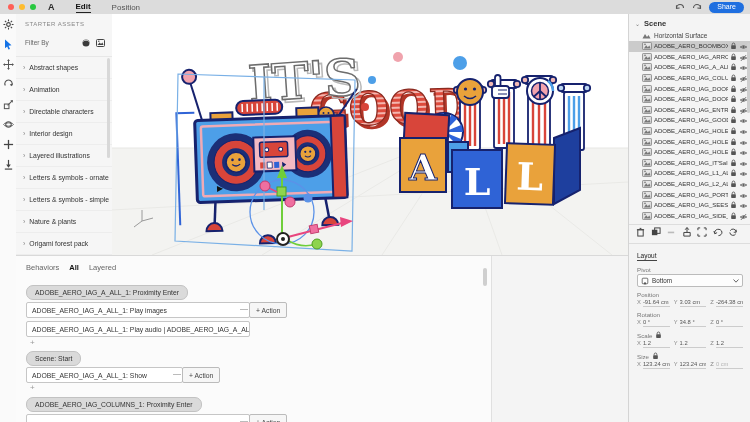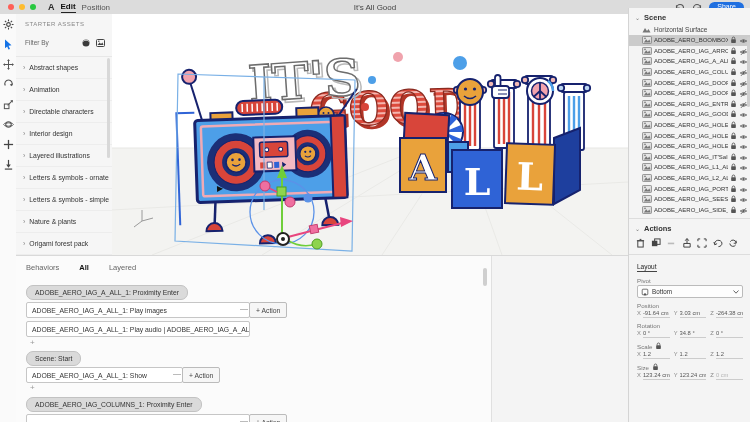--- a/index.html
+++ b/index.html
@@ -4,21 +4,21 @@
 <style>
   html,body{margin:0;padding:0;background:#888;}
   #app{position:relative;width:750px;height:422px;background:#fff;overflow:hidden;
        font-family:"Liberation Sans",sans-serif;color:#333;-webkit-font-smoothing:antialiased;}
   
   .titlebar{position:absolute;left:0;top:0;width:750px;height:14px;background:#dcdcdc;
             border-bottom:1px solid #bfbfbf;display:flex;align-items:center;font-size:8px;}
   .tl{width:6px;height:6px;border-radius:50%;margin-left:5px;}
   .tl.red{background:#ff5f57;margin-left:8px}.tl.yel{background:#febc2e}.tl.grn{background:#28c840}
   .applogo{margin-left:12px;font-weight:bold;font-size:9px;color:#2b2b2b;}
-  .menu-tab{margin-left:6px;color:#555;font-size:8px;}
+  .menu-tab{margin-left:21px;color:#555;font-size:8px;}
   .menu-tab.active{color:#111;font-weight:bold;border-bottom:1.5px solid #222;padding-bottom:1px;}
   .tb-title{position:absolute;left:0;right:0;text-align:center;color:#444;font-size:8px;pointer-events:none;}
   .tb-right{position:absolute;right:6px;top:0;height:14px;display:flex;align-items:center;gap:7px;}
   .share-btn{background:#1f6fe0;color:#fff;border-radius:6px;font-size:7px;padding:1px 8px 2px;line-height:8px;}
   .hicon svg{display:block}
   
   .toolrail{position:absolute;left:0;top:14px;width:16px;bottom:0;background:#fafafa;border-right:1px solid #e2e2e2;}
   .tool{width:16px;height:20px;display:flex;align-items:center;justify-content:center;}
   
   .assets{position:absolute;left:16px;top:14px;width:96px;height:241px;background:#f6f6f6;
@@ -26,21 +26,21 @@
   .assets-hd{font-size:6px;letter-spacing:.5px;color:#888;padding:7px 0 0 9px;}
   .filter-row{display:flex;align-items:center;padding:6px 7px 5px 9px;border-bottom:1px solid #e7e7e7;}
   .filter-lbl{font-size:6.5px;color:#666;flex:1;}
   .cat{display:flex;align-items:center;height:21px;padding-left:7px;border-bottom:1px solid #ededed;font-size:6.8px;color:#333;}
   .cat .chev{color:#888;font-size:7px;margin-right:4px;}
   .assets-sb{position:absolute;right:2px;top:44px;width:3px;height:100px;background:#d8d8d8;border-radius:2px;}
   
   .viewport{position:absolute;left:112px;top:14px;width:516px;height:241px;background:#fff;overflow:hidden;}
   .viewport svg{display:block}
   
-  .rpanel{position:absolute;left:628px;top:8px;width:122px;bottom:0;background:#f4f4f4;border-left:1px solid #d4d4d4;overflow:hidden;}
+  .rpanel{position:absolute;left:628px;top:14px;width:122px;bottom:0;background:#f4f4f4;border-left:1px solid #d4d4d4;overflow:hidden;}
   .sec-hd{display:flex;align-items:center;font-size:7.5px;color:#333;font-weight:bold;padding:5px 6px 3px 6px;}
   .sec-hd .dis{font-weight:normal;color:#777;margin-right:4px;font-size:6px;}
   .surface-row{display:flex;align-items:center;gap:3px;font-size:6.5px;color:#444;padding:1px 4px 2px 13px;}
   .layers{position:relative;}
   .layer-row{display:flex;align-items:center;gap:2px;height:10.6px;padding:0 3px 0 13px;}
   .layer-row.selected{background:#cbcbcb;}
   .layer-row .lname{flex:1;font-size:6px;color:#333;white-space:nowrap;overflow:hidden;}
   .layer-row svg{flex:none}
   .eye .slash{display:none}
   .is-hidden .eye .slash{display:block}
@@ -52,21 +52,21 @@
   .pivot-box{display:flex;align-items:center;gap:3px;margin:1px 8px 0 8px;height:11px;border:1px solid #bbb;border-radius:2px;background:#fdfdfd;padding:0 3px;font-size:6.3px;color:#333;}
   .pivot-box .sp{flex:1}
   .fields{display:flex;gap:4px;margin:1px 8px 0 8px;}
   .pfield{display:flex;flex:1;gap:2px;font-size:5.8px;color:#555;align-items:baseline;min-width:0}
   .pfield .ax{color:#888;}
   .pfield .val{flex:1;border-bottom:1px solid #ccc;white-space:nowrap;overflow:hidden;padding-bottom:1px;}
   .pfield.muted .val{color:#b5b5b5;}
   
   .behaviors{position:absolute;left:16px;top:255px;width:612px;height:167px;background:#fbfbfb;border-top:1px solid #d9d9d9;overflow:hidden;}
   .bh-zone-r{position:absolute;left:475px;top:0;bottom:0;right:0;background:#f4f4f4;border-left:1px solid #e0e0e0;}
-  .bh-tabs{position:absolute;left:10px;top:7px;display:flex;gap:20px;font-size:7.5px;color:#666;}
+  .bh-tabs{position:absolute;left:10px;top:7px;display:flex;gap:10px;font-size:7.5px;color:#666;}
   .bh-tabs .t.active{color:#111;border-bottom:1.5px solid #333;padding-bottom:18px;font-weight:bold;}
   .pill{position:absolute;left:10px;height:13px;background:#dadada;border:1px solid #c2c2c2;border-radius:7px;
         font-size:6.8px;color:#333;display:inline-flex;align-items:center;padding:0 8px;white-space:nowrap;}
   .abox{position:absolute;left:10px;height:14px;background:#fff;border:1px solid #c6c6c6;border-radius:2px;
         font-size:6.8px;color:#333;display:flex;align-items:center;padding:0 5px;white-space:nowrap;overflow:hidden;}
   .conn{position:absolute;height:1px;background:#bbb;}
   .addbtn{position:absolute;height:14px;background:#f6f6f6;border:1px solid #bbb;border-radius:2px;
           font-size:6.8px;color:#444;display:flex;align-items:center;justify-content:center;white-space:nowrap;padding:0 6px;}
   .plus{position:absolute;left:14px;font-size:8px;color:#999;}
   .bh-sb{position:absolute;left:467px;top:12px;width:4px;height:18px;background:#cfcfcf;border-radius:2px;}
@@ -76,21 +76,20 @@
 
 <div id="app">
 
   <div class="titlebar">
     <span class="tl red"></span>
     <span class="tl yel"></span>
     <span class="tl grn"></span>
     <span class="applogo">A</span>
     <span class="menu-tab active">Edit</span>
     <span class="menu-tab">Position</span>
-    <span class="tb-title">It's All Good</span>
     <span class="tb-right">
       <span class="hicon">
         <svg width="10" height="9" viewBox="0 0 10 9">
             <path d="M1.5,5 A3.5,3.5 0 0 1 8.5,5" fill="none" stroke="#555" stroke-width="1.1"></path>
             <path d="M1.5,2.2 L1.5,5.4 L4.6,5" fill="none" stroke="#555" stroke-width="1.1"></path>
           </svg>
       </span>
       <span class="hicon">
         <svg width="10" height="9" viewBox="0 0 10 9">
             <path d="M8.5,5 A3.5,3.5 0 0 0 1.5,5" fill="none" stroke="#555" stroke-width="1.1"></path>
@@ -763,24 +762,20 @@
                 <path d="M1,6 Q6,1.5 11,6 Q6,10.5 1,6 Z" fill="none" stroke="#555" stroke-width="1.1"></path>
                 <circle cx="6" cy="6" r="1.6" fill="#555"></circle>
                 <line class="slash" x1="2" y1="10.5" x2="10" y2="1.5" stroke="#555" stroke-width="1.1"></line>
               </svg></span>
           </div>
         </div>
       <div class="layers-sb"></div>
     </div>
 
     <div class="rdiv"></div>
-    <div class="sec-hd">
-      <span class="dis">⌄</span>
-      <span>Actions</span>
-    </div>
     <div class="act-icons">
       <svg width="9" height="10" viewBox="0 0 10 11">
           <rect x="2" y="3" width="6" height="7" fill="none" stroke="#444" stroke-width="1.1"></rect>
           <line x1="1" y1="3" x2="9" y2="3" stroke="#444" stroke-width="1.1"></line>
           <line x1="4" y1="1.5" x2="6" y2="1.5" stroke="#444" stroke-width="1.1"></line>
         </svg>
       <svg width="10" height="10" viewBox="0 0 11 11">
           <rect x="1" y="3" width="6" height="6" fill="#444"></rect>
           <rect x="4" y="1" width="6" height="6" fill="none" stroke="#444" stroke-width="1.1"></rect>
         </svg>

